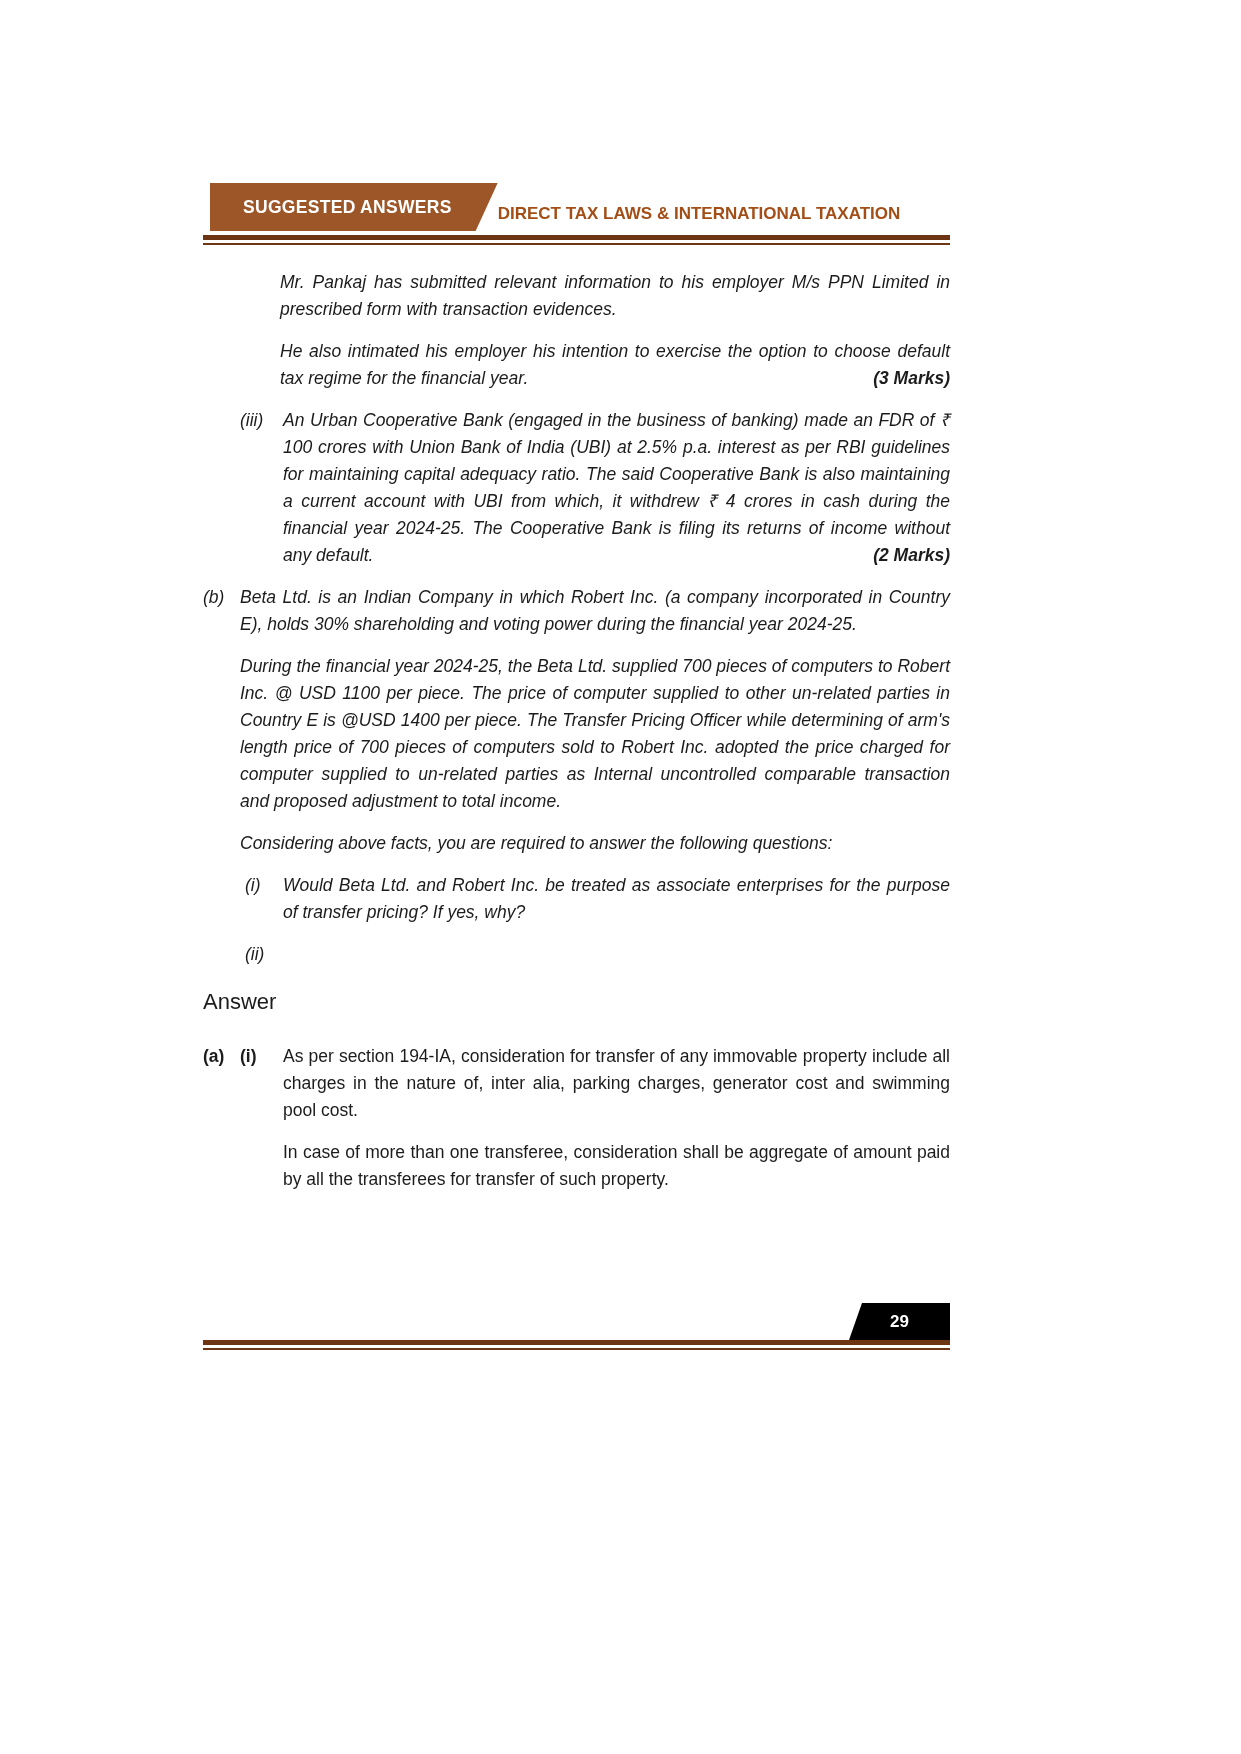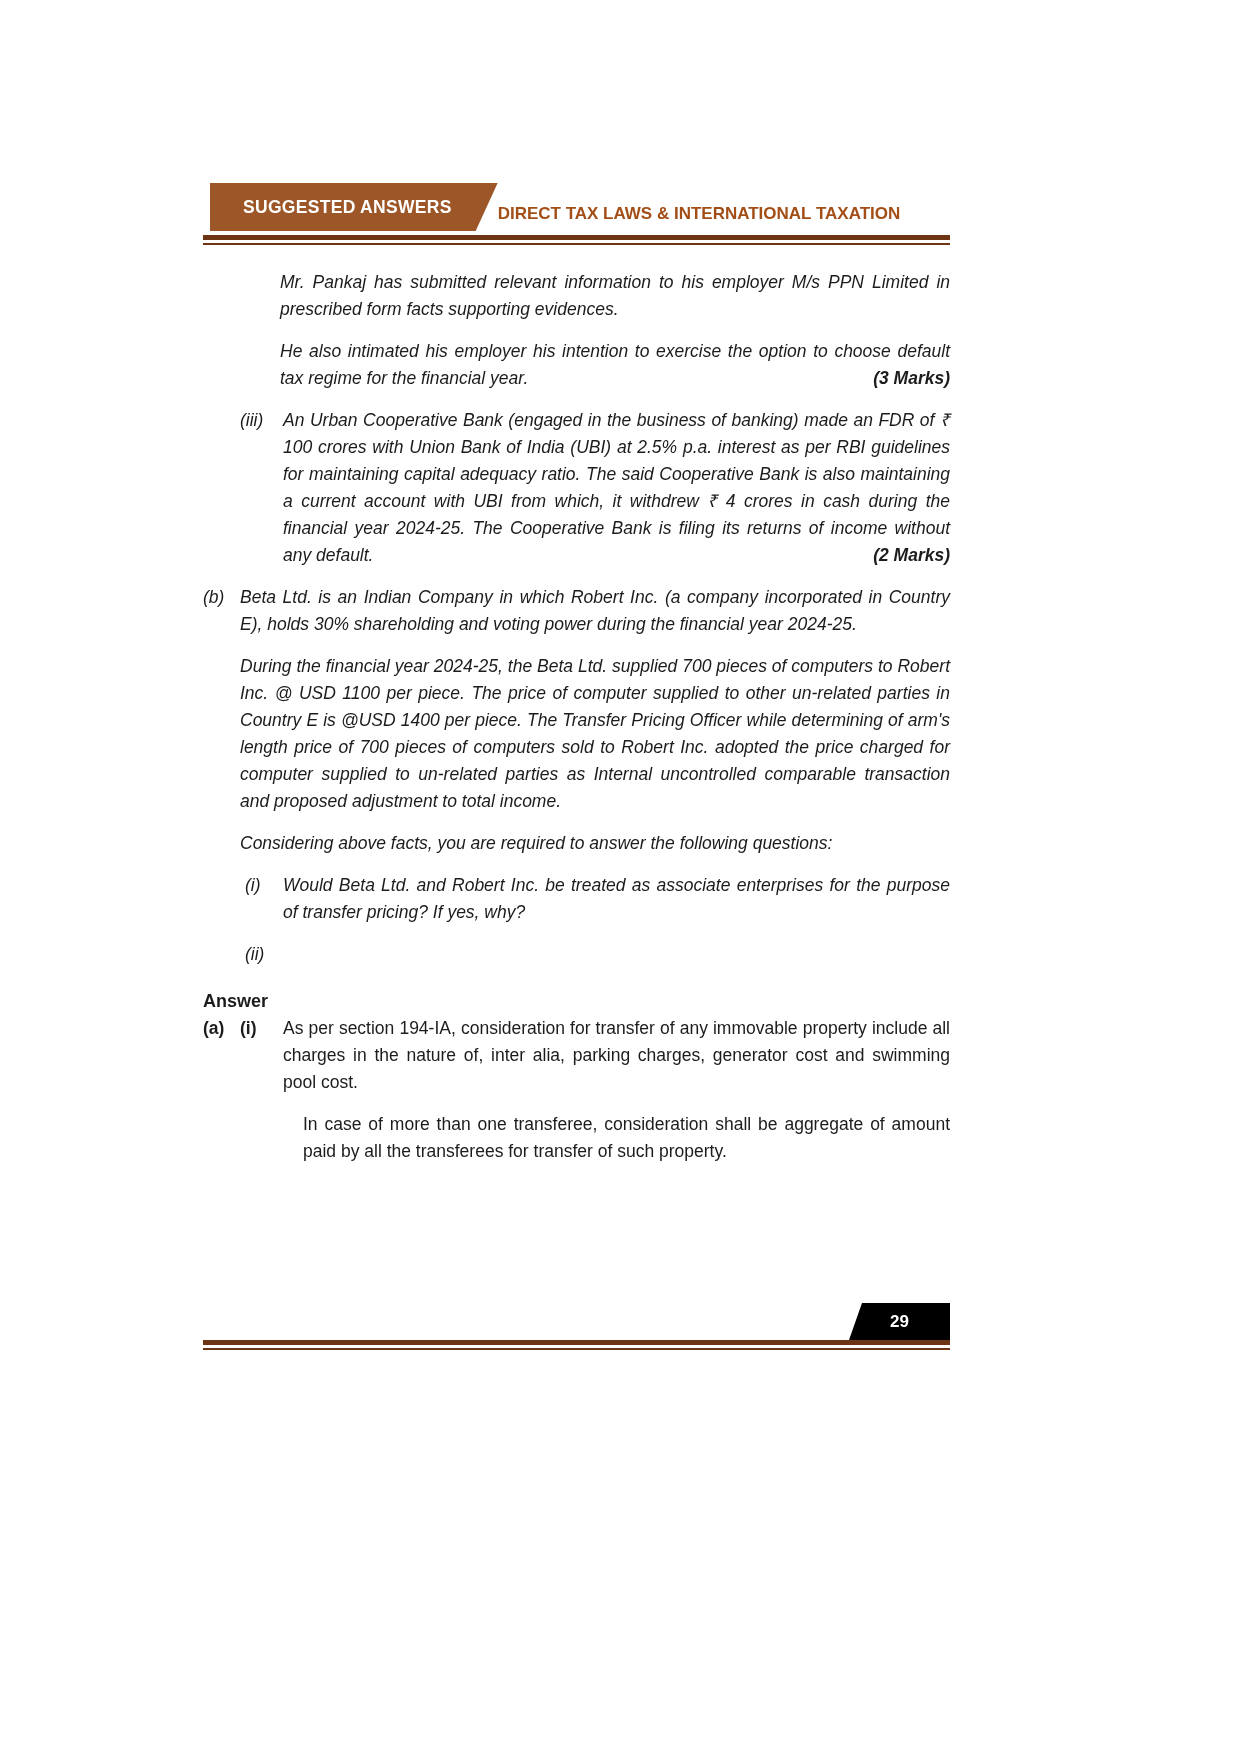--- a/index.html
+++ b/index.html
@@ -64,23 +64,23 @@
   .marks {
     position: absolute;
     right: 0;
     bottom: 0;
     font-weight: bold;
     font-style: italic;
     background: #ffffff;
     padding-left: 6px;
   }
   .answer-heading {
-    font-weight: bold;
-    font-size: 18px;
-    margin: 20px 0 0 0;
+    font-weight: normal;
+    font-size: 22px;
+    margin: 20px 0 28px 0;
     font-style: normal;
   }
   .italic-inline { }
   
   .footer {
     position: absolute;
     left: 203px;
     top: 1303px;
     width: 747px;
   }
@@ -111,21 +111,21 @@
       </div>
       <div class="header-title">DIRECT TAX LAWS &amp; INTERNATIONAL TAXATION</div>
     </div>
     <div class="hdr-rules">
       <div class="rule-thick"></div>
       <div class="rule-thin"></div>
     </div>
 
     <div class="body-text">
 
-      <p class="q para indent-a">Mr. Pankaj has submitted relevant information to his employer M/s PPN Limited in prescribed form facts supporting evidences.</p>
+      <p class="q para indent-a">Mr. Pankaj has submitted relevant information to his employer M/s PPN Limited in prescribed form with transaction evidences.</p>
 
       <div class="q para indent-a">
         <span>He also intimated his employer his intention to exercise the option to choose default tax regime for the financial year.</span>
         <span class="marks">(3 Marks)</span>
       </div>
 
       <div class="row q">
         <span class="marker mk-iii">(iii)</span>
         <div class="flex1">
           <span>An Urban Cooperative Bank (engaged in the business of banking) made an FDR of ₹ 100 crores with Union Bank of India (UBI) at 2.5% p.a. interest as per RBI guidelines for maintaining capital adequacy ratio. The said Cooperative Bank is also maintaining a current account with UBI from which, it withdrew ₹ 4 crores in cash during the financial year 2024-25. The Cooperative Bank is filing its returns of income without any default.</span>
@@ -154,21 +154,21 @@
       <div class="answer-heading">Answer</div>
 
       <div class="row ans">
         <span class="marker mk-a">(a)</span>
         <span class="marker mk-ai">(i)</span>
         <div class="flex1">
           <span>As per section 194-IA, consideration for transfer of any immovable property include all charges in the nature of, </span><span class="italic-inline">inter alia,</span><span> parking charges, generator cost and swimming pool cost.</span>
         </div>
       </div>
 
-      <div class="ans para" style="margin-left:100px;">In case of more than one transferee, consideration shall be aggregate of amount paid by all the transferees for transfer of such property.</div>
+      <div class="ans para" style="margin-left:80px;">In case of more than one transferee, consideration shall be aggregate of amount paid by all the transferees for transfer of such property.</div>
 
     </div>
   </div>
 
   <div class="footer">
     <div class="page-num-box">
       <span>29</span>
     </div>
     <div class="rule-thick"></div>
     <div class="rule-thin"></div>

